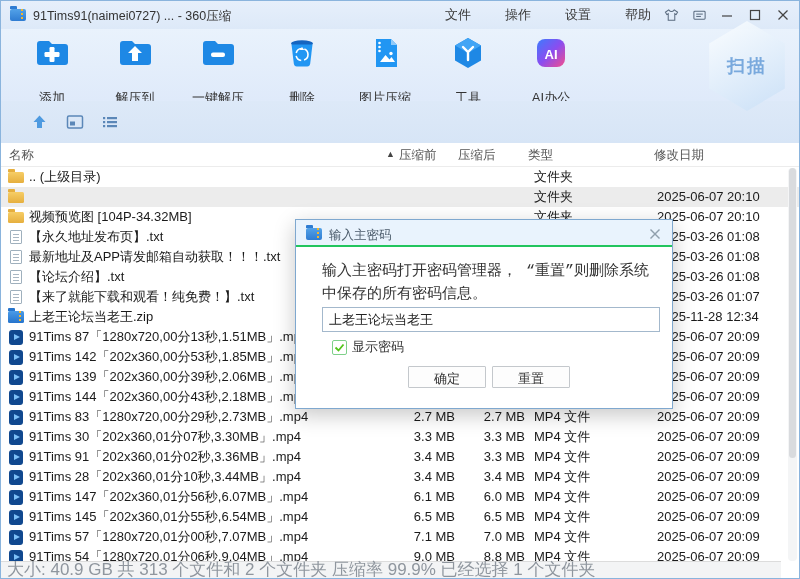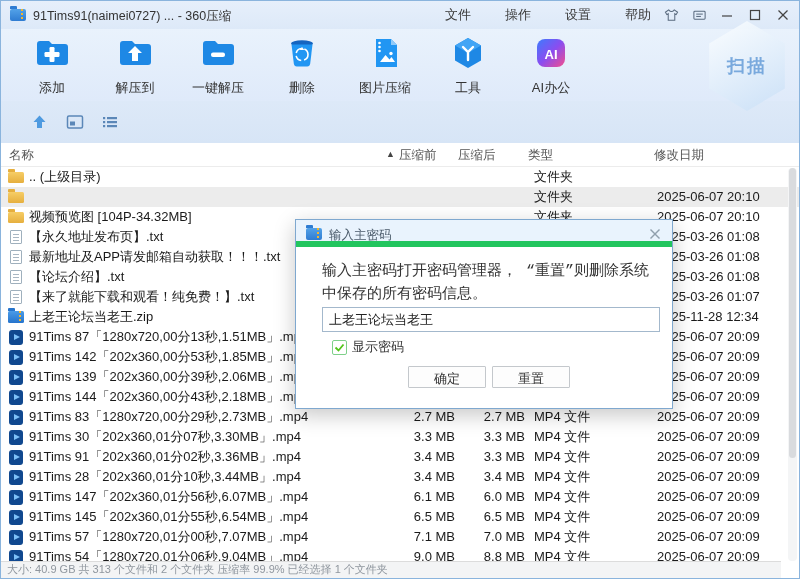--- a/index.html
+++ b/index.html
@@ -22,21 +22,21 @@
   .menu-item { font-size:13px; color:#3a3a3a; margin-right:26px; padding:2px 4px; cursor:default; }
   .win-controls { position:absolute; right:0; top:0; height:28px; display:flex; align-items:center; }
   .wc { width:24px; height:22px; display:flex; align-items:center; justify-content:center; margin-right:4px; }
   .wc svg { display:block; }
 
   
   .toolbar { position:absolute; top:28px; left:0; right:0; height:72px;
              background:linear-gradient(#e9f2fc,#dfeafa); }
   .tb-item { position:absolute; top:6px; width:72px; text-align:center; cursor:default; }
   .tb-item .ic { width:36px; height:36px; margin:0 auto; }
-  .tb-item .lbl { font-size:13px; color:#333; margin-top:4px; display:block; }
+  .tb-item .lbl { font-size:13px; color:#333; margin-top:14px; display:block; }
 
   .scan-badge { position:absolute; left:702px; top:20px; width:88px; height:90px; z-index:5;
      clip-path:polygon(50% 0,93% 25%,93% 75%,50% 100%,7% 75%,7% 25%);
      background:linear-gradient(150deg, rgba(252,254,255,.95), rgba(197,221,246,.8));
      display:flex; align-items:center; justify-content:center;
      font-size:18px; font-weight:bold; color:#79a9dd; letter-spacing:2px; }
 
   
   .addressbar { position:absolute; top:100px; left:0; right:0; height:42px;
                 background:linear-gradient(#dde9f8,#d7e5f6); }
@@ -85,28 +85,28 @@
       background:repeating-linear-gradient(180deg,#f3b62c 0 2px, rgba(0,0,0,0) 2px 4px); }
   .fi-mp4 { width:14px; height:15px; top:3px; left:8px; background:#10488f; border-radius:3px; }
   .fi-mp4::after { content:""; position:absolute; left:5px; top:4px;
       border-left:6px solid #7cc0f8; border-top:3.5px solid transparent; border-bottom:3.5px solid transparent; }
 
   .vscroll { position:absolute; right:2px; top:25px; bottom:2px; width:9px; background:#f4f5f6; border-radius:4px; }
   .vthumb { position:absolute; top:0; left:1px; width:7px; height:290px; background:#d9dbde; border-radius:4px; }
 
   
   .statusbar { position:absolute; left:0; right:18px; bottom:0; height:17px; background:#f3f4f5;
-               border-top:1px solid #dcdcdc; font-size:11px; color:#8f969e; line-height:15px; padding-left:6px;
+               border-top:1px solid #dcdcdc; font-size:17px; color:#8f969e; line-height:15px; padding-left:6px;
                white-space:nowrap; }
 
   
   .dialog { position:absolute; left:294px; top:218px; width:378px; height:190px; background:#fff;
             border:1px solid #7fa8cf; box-shadow:0 6px 20px rgba(0,0,0,.22); z-index:20; }
   .dlg-title { position:absolute; top:0; left:0; right:0; height:27px; background:#e9f3fd;
-               border-bottom:6px solid #22c55e; }
+               border-bottom:2px solid #22c55e; }
   .dlg-title .app-ic { position:absolute; left:10px; top:8px; }
   .dlg-title-text { position:absolute; left:33px; top:7px; font-size:12.5px; color:#4a5a6a; }
   .dlg-close { position:absolute; right:8px; top:5px; width:18px; height:18px;
                display:flex; align-items:center; justify-content:center; }
   .dlg-msg { position:absolute; left:26px; top:40px; width:332px; font-size:15px; line-height:23px; color:#333;font-family:Liberation Mono, monospace; }
   .dlg-input { position:absolute; left:26px; top:87px; width:338px; height:25px; border:1px solid #a3b8cc;
                font-size:13px; color:#222; padding-left:6px; outline:none; background:#fff;
                font-family:"Liberation Sans",sans-serif; }
   .dlg-checkrow { position:absolute; left:36px; top:119px; height:16px; display:flex; align-items:center; }
   .cbox { width:15px; height:15px; border:1px solid #7ed08a; border-radius:2px; background:#fff;

